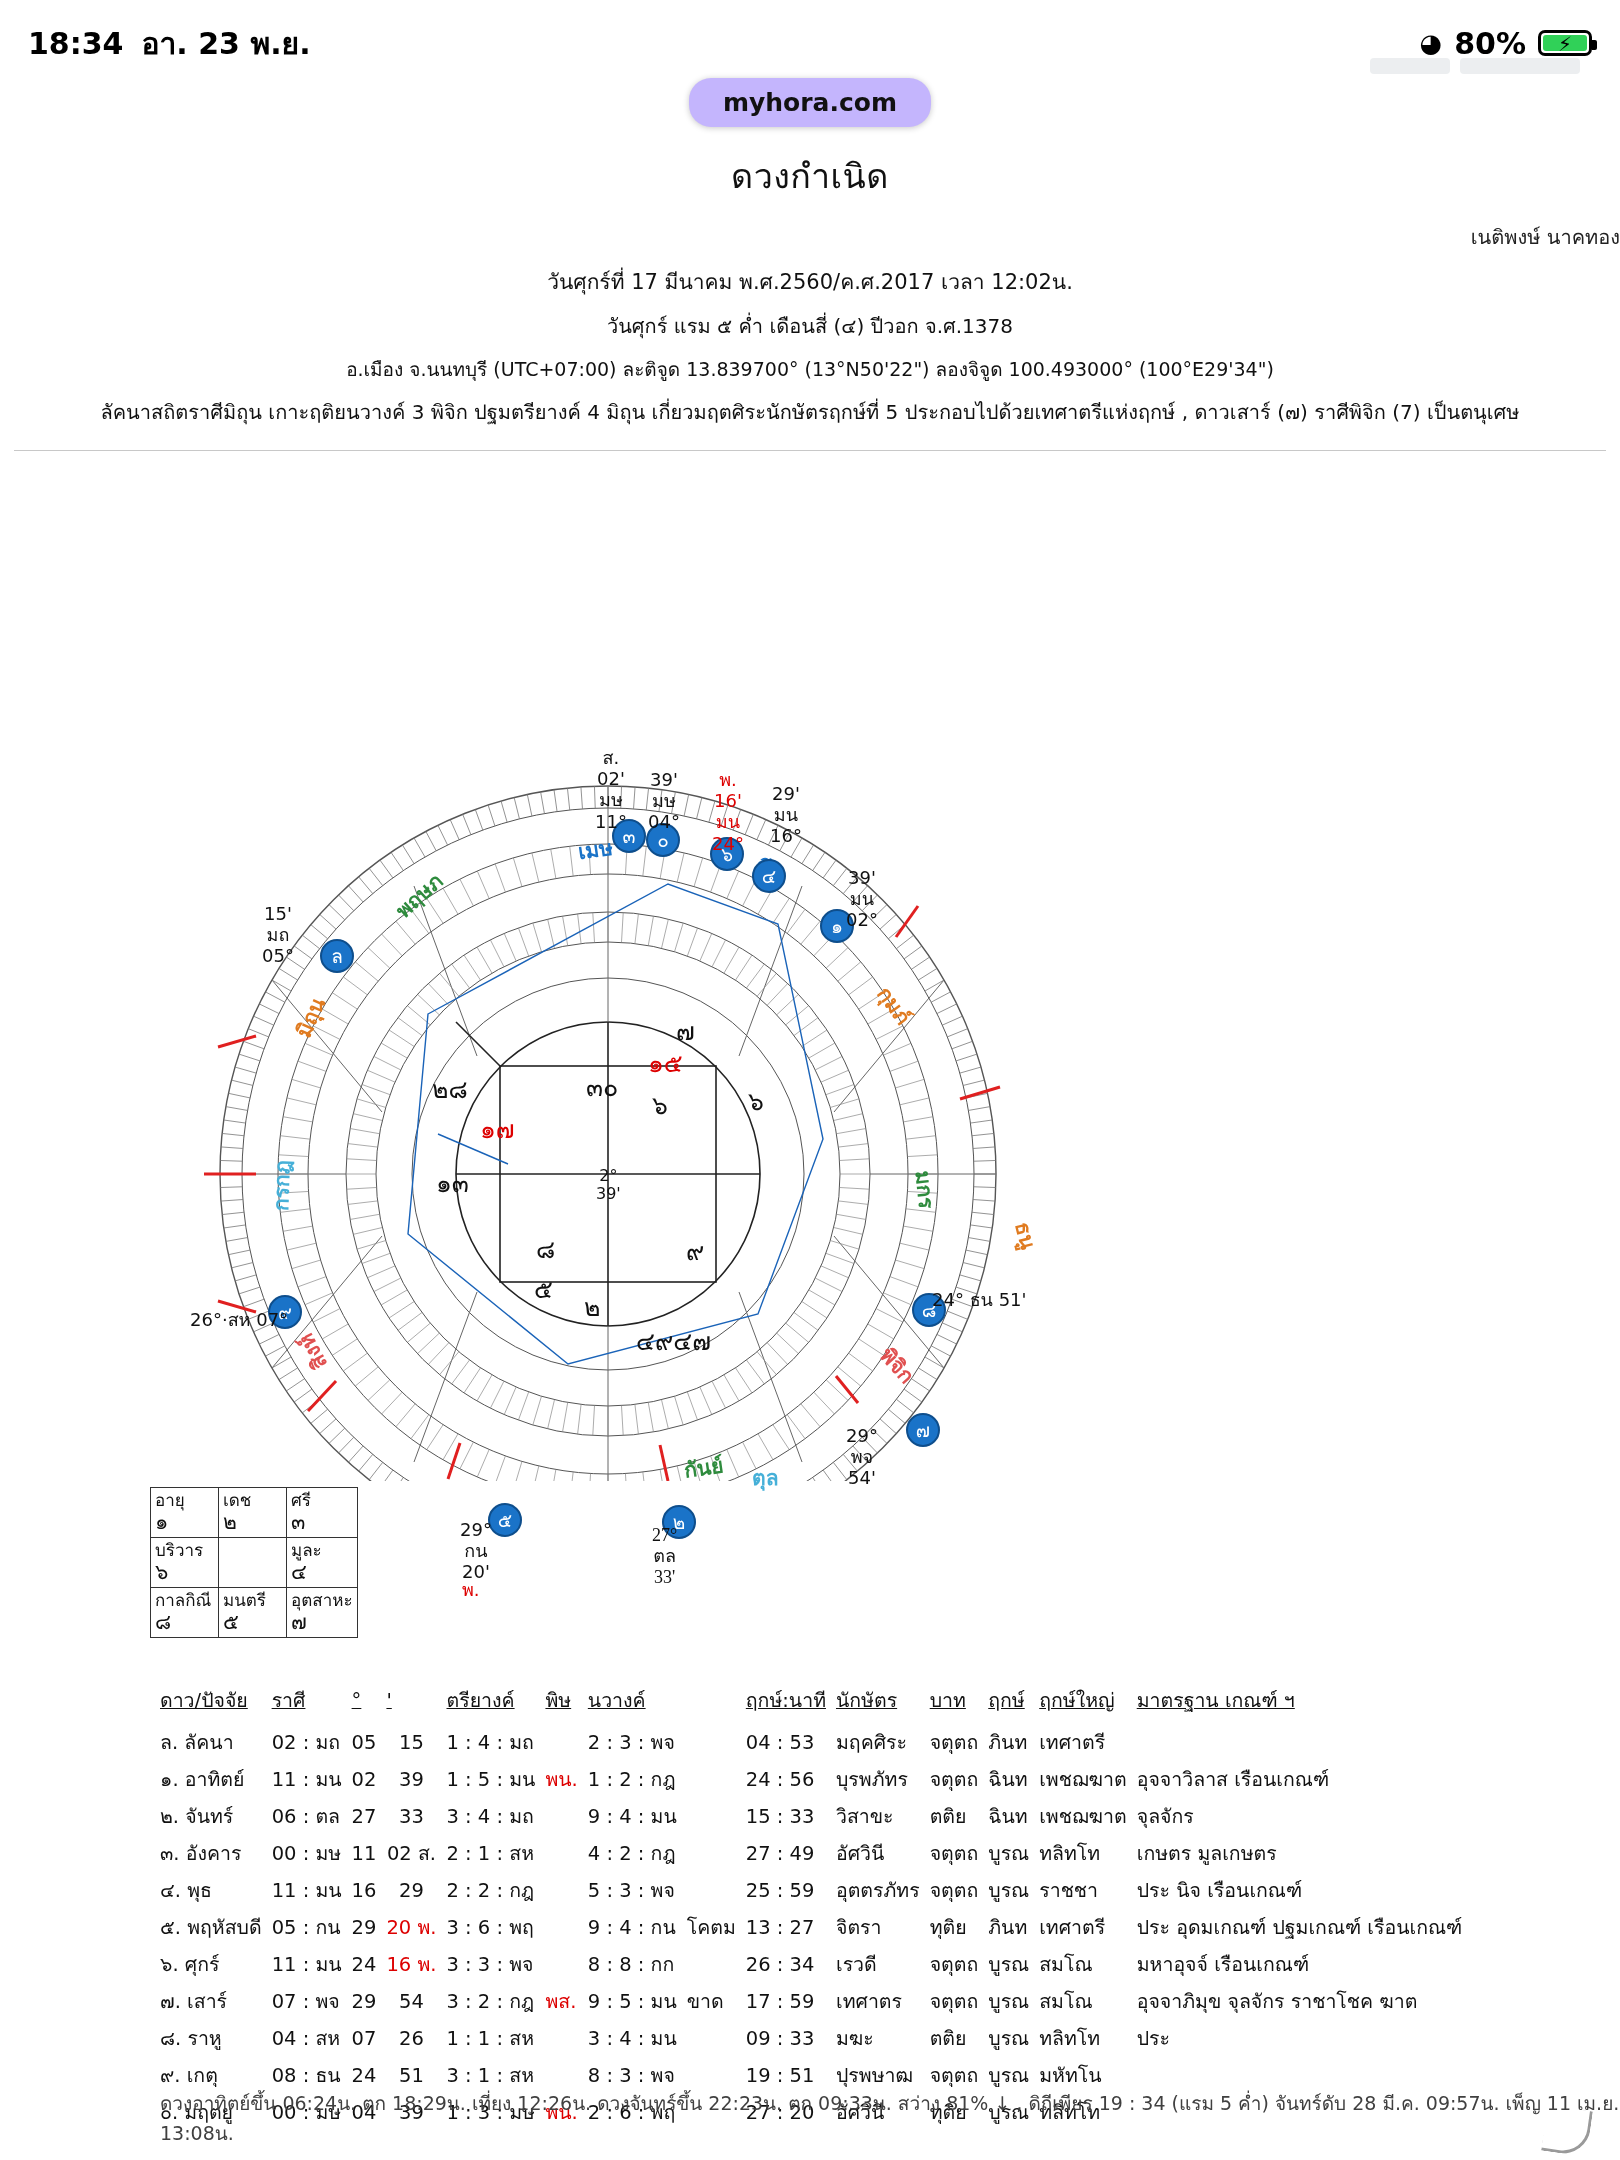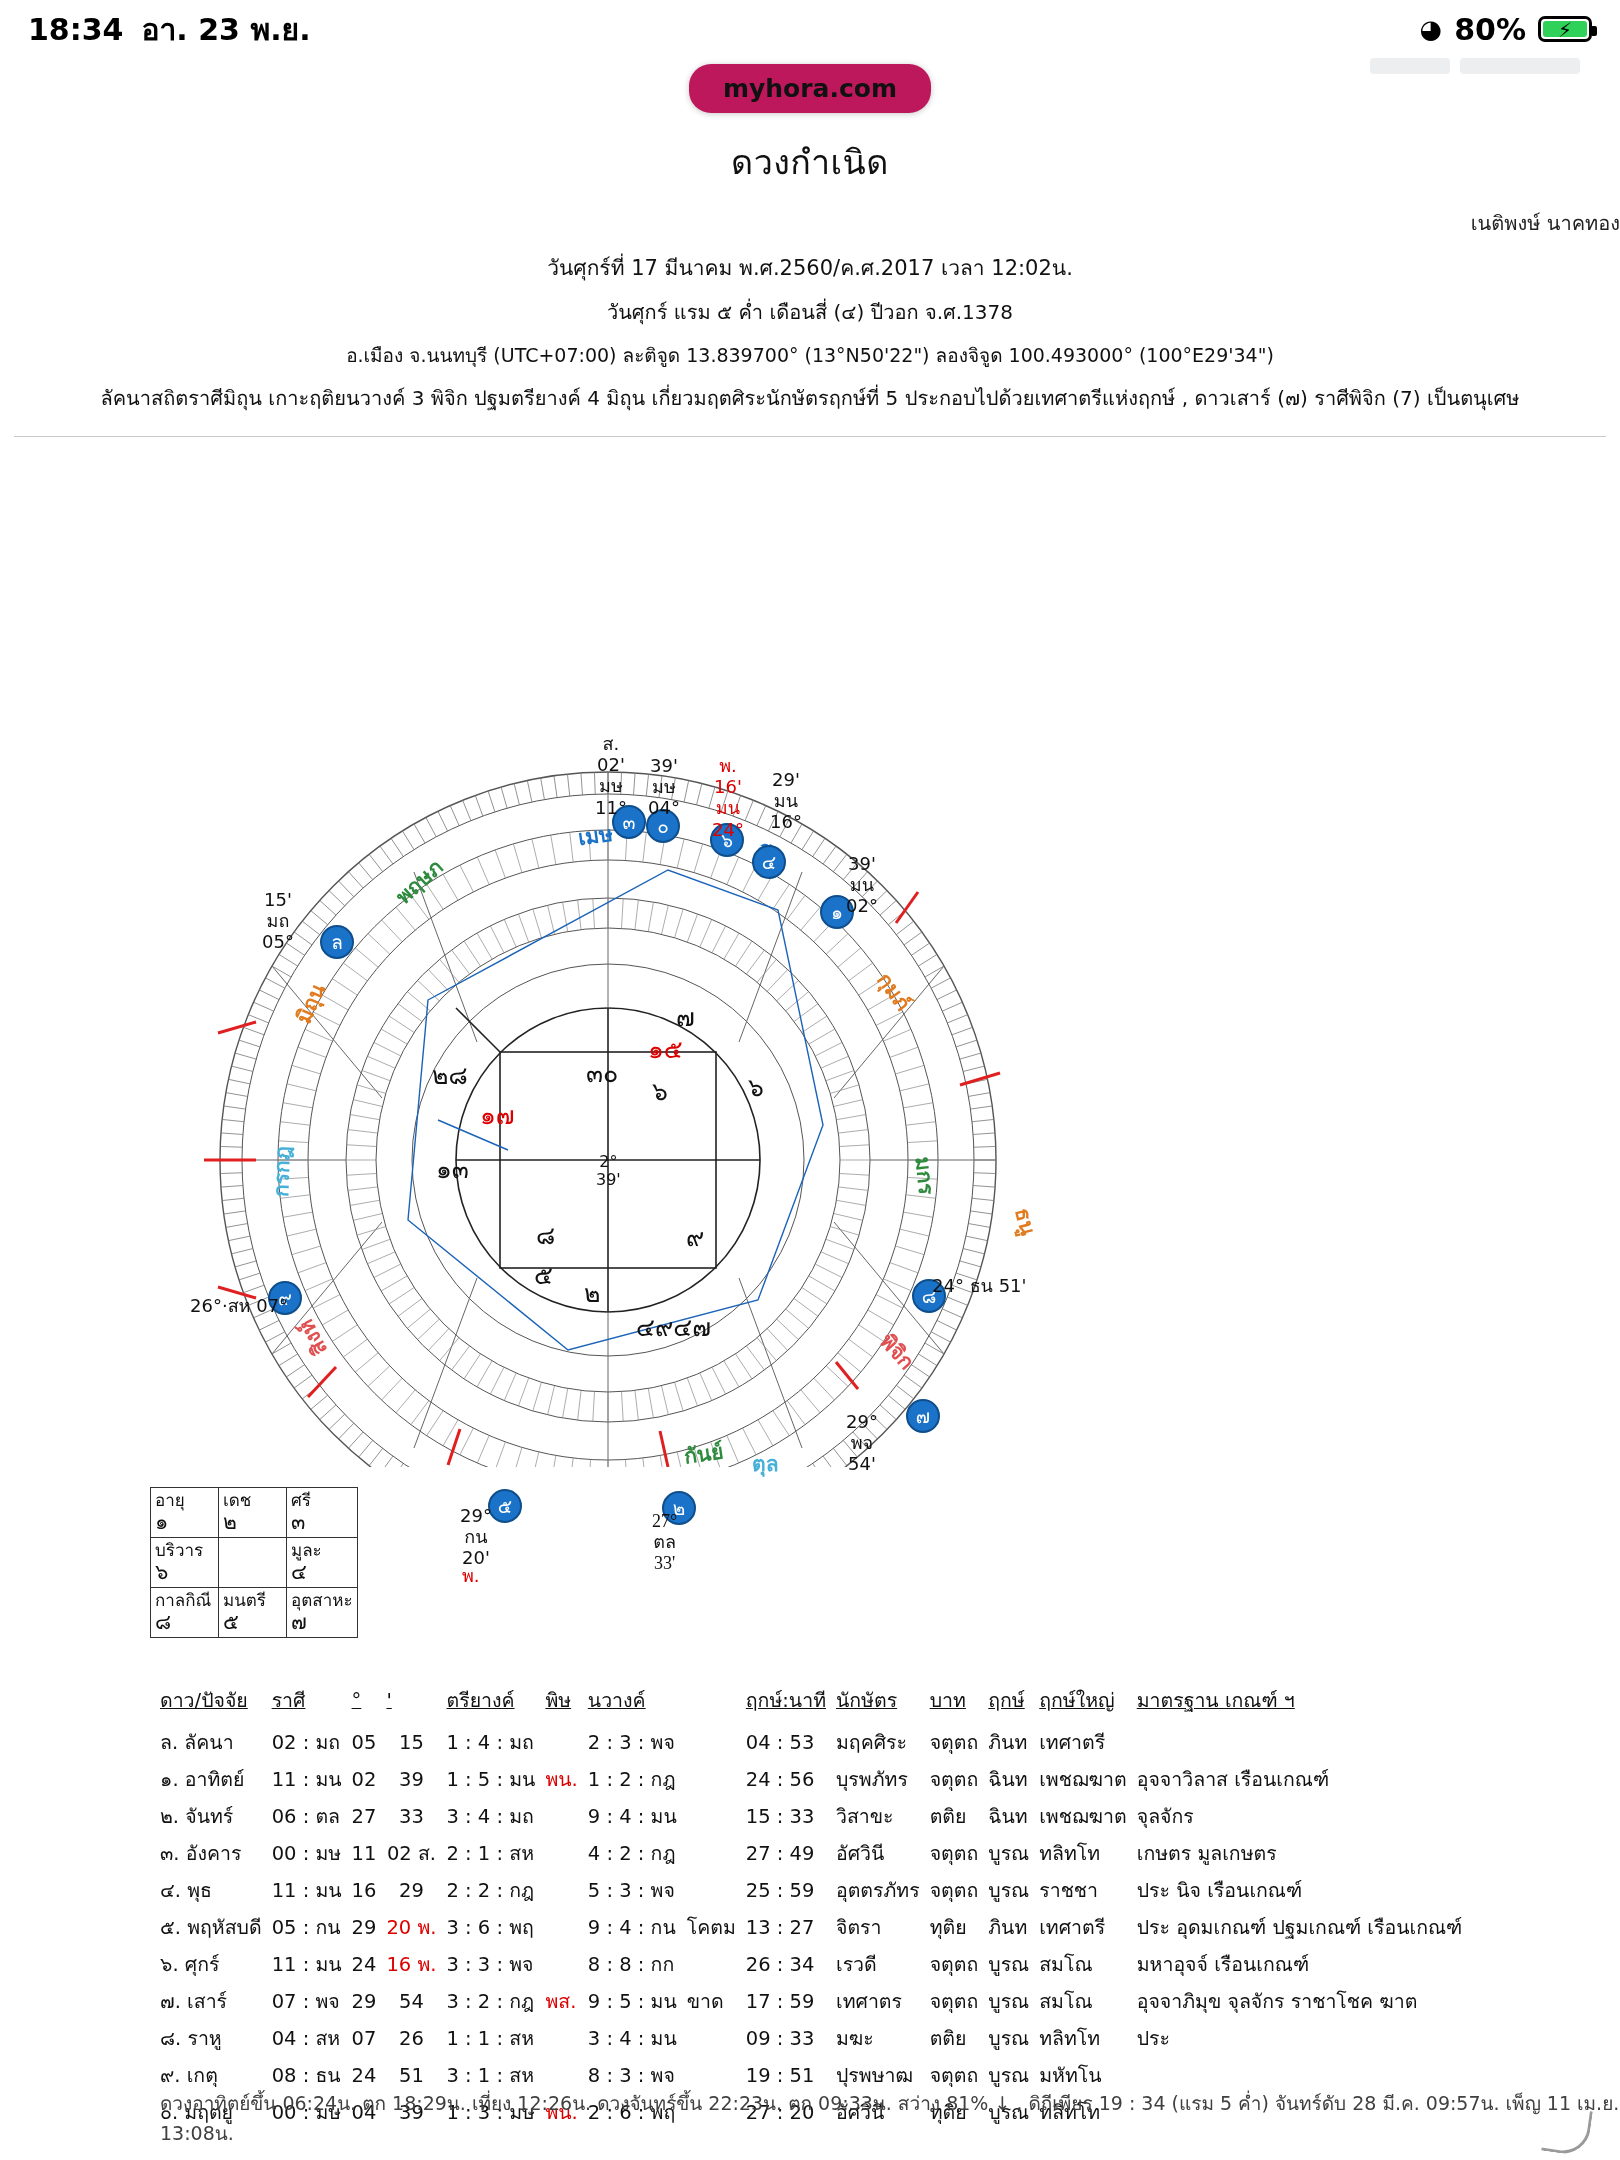--- a/index.html
+++ b/index.html
@@ -13,20 +13,21 @@
     overflow:hidden;
   }
   
   .statusbar {
     height:58px;
     display:flex; 
     padding:0 28px;
     font-size:30px;
     font-weight:bold;
     color:#000;
+    margin-top:14px;
   }
   .status-left { display:flex; align-items:center; gap:18px; }
   .status-right { margin-left:auto; display:flex; align-items:center; gap:12px; }
   .wifi-icon { font-size:26px; }
   .battery {
     width:54px; height:26px;
     border:3px solid #000; border-radius:7px;
     position:relative; display:inline-block;
     background:#fff;
   }
@@ -40,21 +41,21 @@
   }
   .battery .bolt{
     position:absolute; left:0; right:0; top:-2px;
     text-align:center; font-size:20px; color:#000;
     line-height:26px;
   }
   
   .site-pill-wrap{ text-align:center; margin-top:6px; }
   .site-pill{
     display:inline-block;
-    background:#be185d;
+    background:#c4b5fd;
     border-radius:22px;
     box-shadow:0 1px 6px rgba(0,0,0,.22);
     padding:10px 34px;
     font-size:25px;
     font-weight:bold;
     color:#111;
   }
   .ghost-tabs{
     position:absolute; right:40px; top:58px;
     display:flex; gap:10px;

